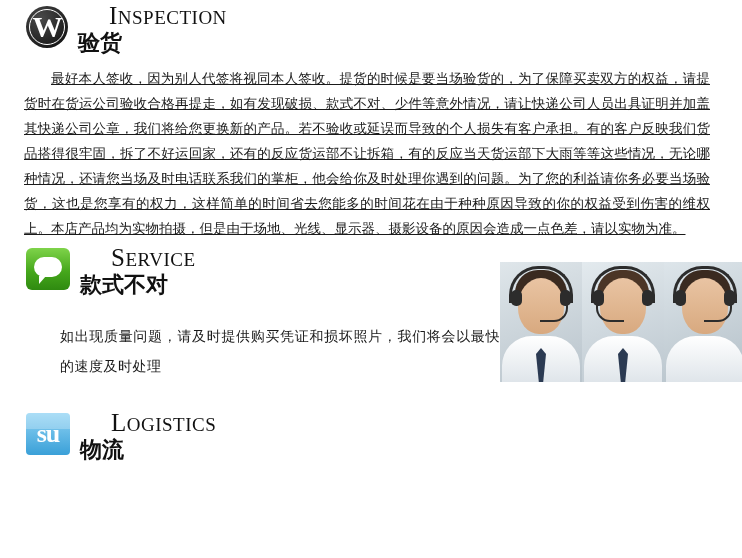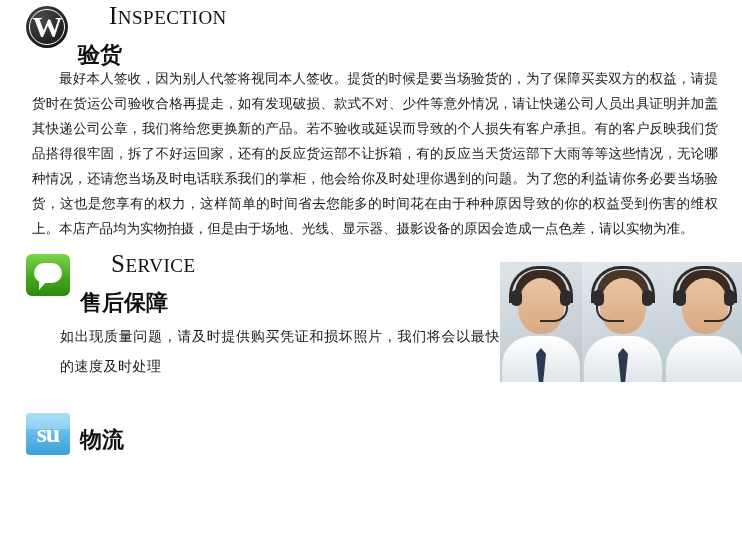--- a/index.html
+++ b/index.html
@@ -125,23 +125,23 @@
     text-transform: uppercase;
     margin-left: 31px;
   }
   .head-en .cap {
     font-size: 25px;
   }
   .head-cn {
     font-size: 22px;
     font-weight: 700;
     line-height: 26px;
-    margin-top: 16px;
+    margin-top: 2px;
     color: #111;
-    font-family: Liberation Mono, monospace;
+    font-family: Liberation Sans, sans-serif;
   }
 
   
   .para {
     font-size: 13.5px;
     line-height: 25px;
     color: #1a1a1a;
     text-align: justify;
     text-justify: inter-ideograph;
     font-family: "DejaVu Sans", "Liberation Sans", sans-serif;
@@ -151,29 +151,30 @@
   }
 
   
   #sec-inspection-head {
     position: absolute;
     left: 26px;
     top: 6px;
   }
   #inspection-body {
     position: absolute;
-    left: 32px;
+    left: 24px;
     top: 66px;
     width: 686px;
+    text-decoration: underline;
   }
 
   #sec-service-head {
     position: absolute;
     left: 26px;
-    top: 254px;
+    top: 248px;
   }
   #service-body {
     position: absolute;
     left: 60px;
     top: 322px;
     width: 440px;
     font-size: 14px;
     line-height: 30px;
     letter-spacing: 0.5px;
     font-family: Liberation Serif, serif;
@@ -300,21 +301,21 @@
     </div>
   </div>
   <div class="para indent" id="inspection-body">最好本人签收，因为别人代签将视同本人签收。提货的时候是要当场验货的，为了保障买卖双方的权益，请提货时在货运公司验收合格再提走，如有发现破损、款式不对、少件等意外情况，请让快递公司人员出具证明并加盖其快递公司公章，我们将给您更换新的产品。若不验收或延误而导致的个人损失有客户承担。有的客户反映我们货品搭得很牢固，拆了不好运回家，还有的反应货运部不让拆箱，有的反应当天货运部下大雨等等这些情况，无论哪种情况，还请您当场及时电话联系我们的掌柜，他会给你及时处理你遇到的问题。为了您的利益请你务必要当场验货，这也是您享有的权力，这样简单的时间省去您能多的时间花在由于种种原因导致的你的权益受到伤害的维权上。本店产品均为实物拍摄，但是由于场地、光线、显示器、摄影设备的原因会造成一点色差，请以实物为准。</div>
 
   <div class="section-head" id="sec-service-head">
     <div class="badge badge-msg">
       <div class="bubble"></div>
     </div>
     <div class="head-text">
       <div class="head-en"><span class="cap">S</span><span>ERVICE</span></div>
-      <div class="head-cn">售后保障</div>
+      <div class="head-cn">款式不对</div>
     </div>
   </div>
   <div class="para" id="service-body">如出现质量问题，请及时提供购买凭证和损坏照片，我们将会以最快的速度及时处理</div>
 
   <div id="service-photo">
     <div class="photo-person p1">
       <div class="body-shirt"></div>
       <div class="tie"></div>
       <div class="hair"></div>
       <div class="face"></div>
@@ -342,17 +343,18 @@
       <div class="earpad r"></div>
       <div class="mic-arm r"></div>
     </div>
   </div>
 
   <div class="section-head" id="sec-logistics-head">
     <div class="badge badge-su">
       <span class="su-text">su</span>
     </div>
     <div class="head-text">
+      <div class="head-en"><span class="cap">L</span><span>OGISTICS</span></div>
       <div class="head-cn">物流</div>
     </div>
   </div>
 
 </div>
 
 </body></html>

